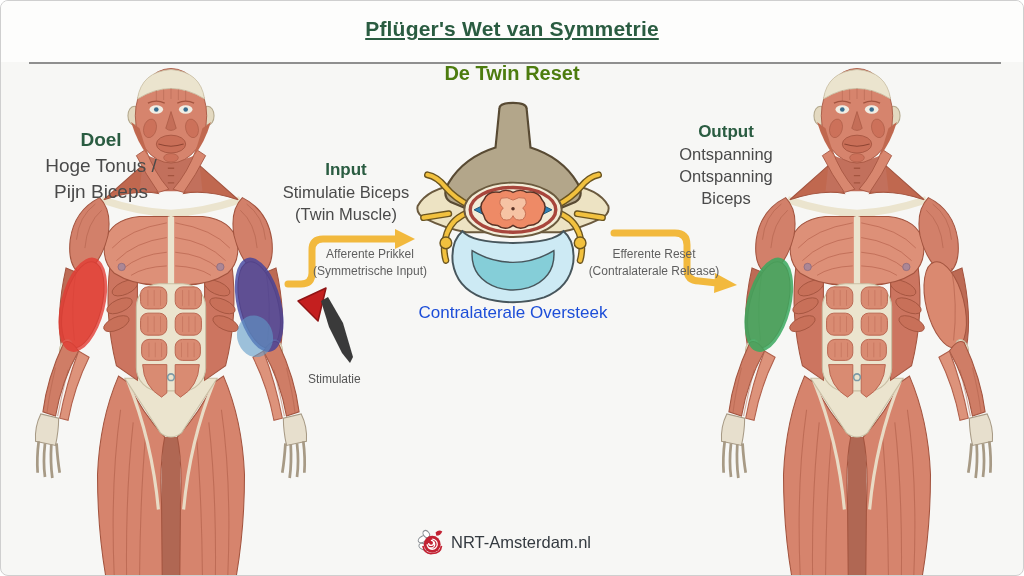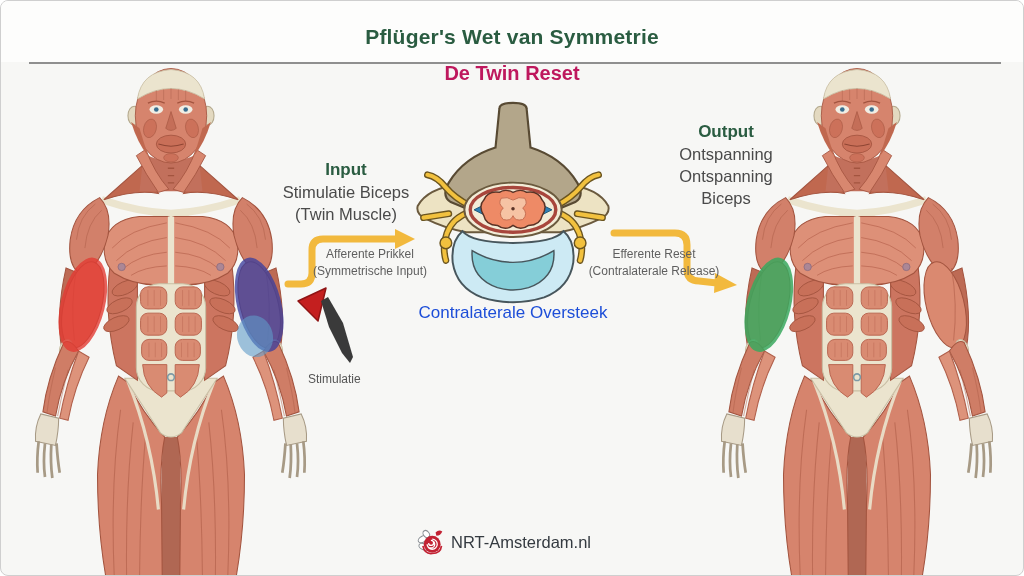--- a/index.html
+++ b/index.html
@@ -1,20 +1,20 @@
 <!DOCTYPE html>
 <html><head>
 <meta charset="utf-8">
 <style>
   html,body{margin:0;padding:0;background:#ffffff;font-family:"Liberation Sans",sans-serif;}
   #frame{position:relative;width:1022px;height:574px;border:1px solid #cfcfcf;border-radius:8px;
          overflow:hidden;background:#f7f7f5;}
   #header{position:absolute;top:0;left:0;right:0;height:61px;background:#fdfdfc;text-align:center;}
-  .title{margin:0;padding-top:24px;font-size:21px;font-weight:bold;color:#2a5c41;letter-spacing:.2px;}
-  .subtitle{margin:8px;padding-top:5px;font-size:20px;color:#be185d;}
+  .title{margin:0;padding-top:16px;font-size:21px;font-weight:bold;color:#2a5c41;letter-spacing:.2px;text-decoration:underline;}
+  .subtitle{margin:16px;padding-top:5px;font-size:20px;color:#4d7c0f;}
   #divider{position:absolute;top:61px;left:28px;width:972px;height:2px;background:#8f8f8f;}
   .fig{position:absolute;top:62px;width:336px;height:557px;}
   .txtblock{position:absolute;text-align:center;color:#4a4a4a;}
   .txtblock .h{font-weight:bold;color:#2a5c41;}
   #doel-block{left:10px;top:126px;width:180px;font-size:19px;line-height:26px;}
   #doel-block .h{font-size:19px;}
   #input-block{left:262px;top:158px;width:166px;font-size:16.5px;line-height:22px;}
   #input-block .h,#output-block .h{font-size:17px;}
   #output-block{left:642px;top:120px;width:166px;font-size:16.5px;line-height:22px;}
   .smallnote{position:absolute;text-align:center;font-size:12px;line-height:17px;color:#5f5f5f;}
@@ -178,20 +178,25 @@
       <path d="M613,232 L674,232 Q686,232 686,244 L686,268 Q686,280 698,280 L716,282"></path>
     </g>
     <polygon points="394,228 414,238 394,248" fill="#f2b93d"></polygon>
     <polygon points="714,272 736,284 713,292" fill="#f2b93d"></polygon>
     <g>
       <polygon points="297,300 325,287 317,320" fill="#c41f1f" stroke="#8f1414" stroke-width="1.5" stroke-linejoin="round"></polygon>
       <polygon points="320,300 327,296 342,322 352,356 349,362 341,352 328,326" fill="#3a3a3a"></polygon>
     </g>
   </svg>
 
+  <div id="doel-block" class="txtblock">
+    <div class="h">Doel</div>
+    <div>Hoge Tonus /</div>
+    <div>Pijn Biceps</div>
+  </div>
 
   <div id="input-block" class="txtblock">
     <div class="h">Input</div>
     <div>Stimulatie Biceps</div>
     <div>(Twin Muscle)</div>
   </div>
 
   <div id="afferent-note" class="smallnote">
     <div>Afferente Prikkel</div>
     <div>(Symmetrische Input)</div>

